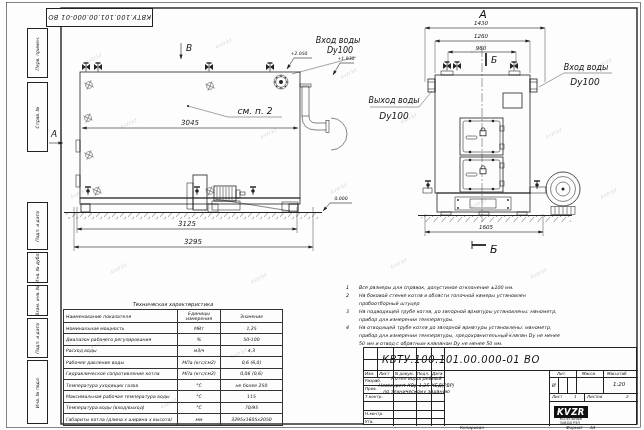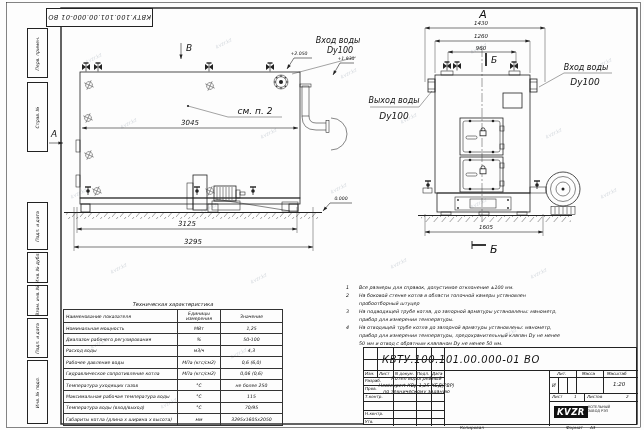--- a/index.html
+++ b/index.html
@@ -46,21 +46,21 @@
   .tb{left:363px;top:347px;width:274px;height:78px;border:1.2px solid #222;background:#fdfdfd;}
   .tb .cell,.tb .vln,.tb .hln,.tb .lbl{position:absolute;box-sizing:border-box;}
   .tb .vln{width:0;border-left:.8px solid #222;}
   .tb .hln{height:0;border-top:.8px solid #222;}
   .tb .lbl{font:italic 4.1px "DejaVu Sans",sans-serif;white-space:nowrap;}
   .tb .doc{left:80px;top:0;width:194px;height:22px;display:flex;align-items:center;
            justify-content:center;font:italic 10px "DejaVu Sans",sans-serif;letter-spacing:.6px;}
   .tb .name{left:80px;top:22px;width:105px;height:56px;display:flex;flex-direction:column;
             align-items:center;justify-content:flex-start;padding-top:6px;
             font:italic 4.8px "DejaVu Sans",sans-serif;line-height:6.5px;text-align:center;}
-  .logo{position:absolute;left:190px;top:58px;display:flex;gap:0;}
+  .logo{position:absolute;left:190px;top:58px;display:flex;align-items:center;gap:0;flex-direction:column;}
   .logo .box{background:#111;color:#fff;font:bold italic 8.5px "DejaVu Sans",sans-serif;
              padding:1px 3px;letter-spacing:.5px;}
   .logo .sub{font:3.4px "DejaVu Sans",sans-serif;line-height:3.8px;color:#222;}
   .strip{font:italic 4.2px "DejaVu Sans",sans-serif;}
 </style>
 </head>
 <body>
 
 <div class="sheet">
 

